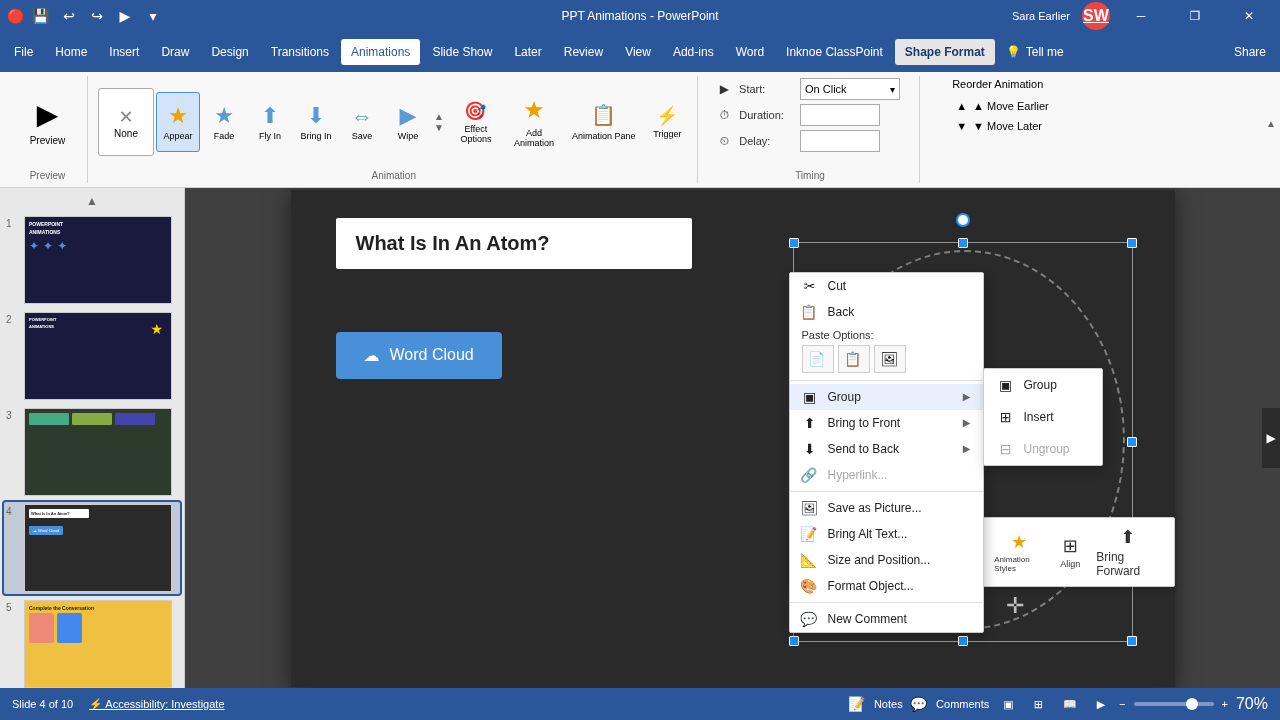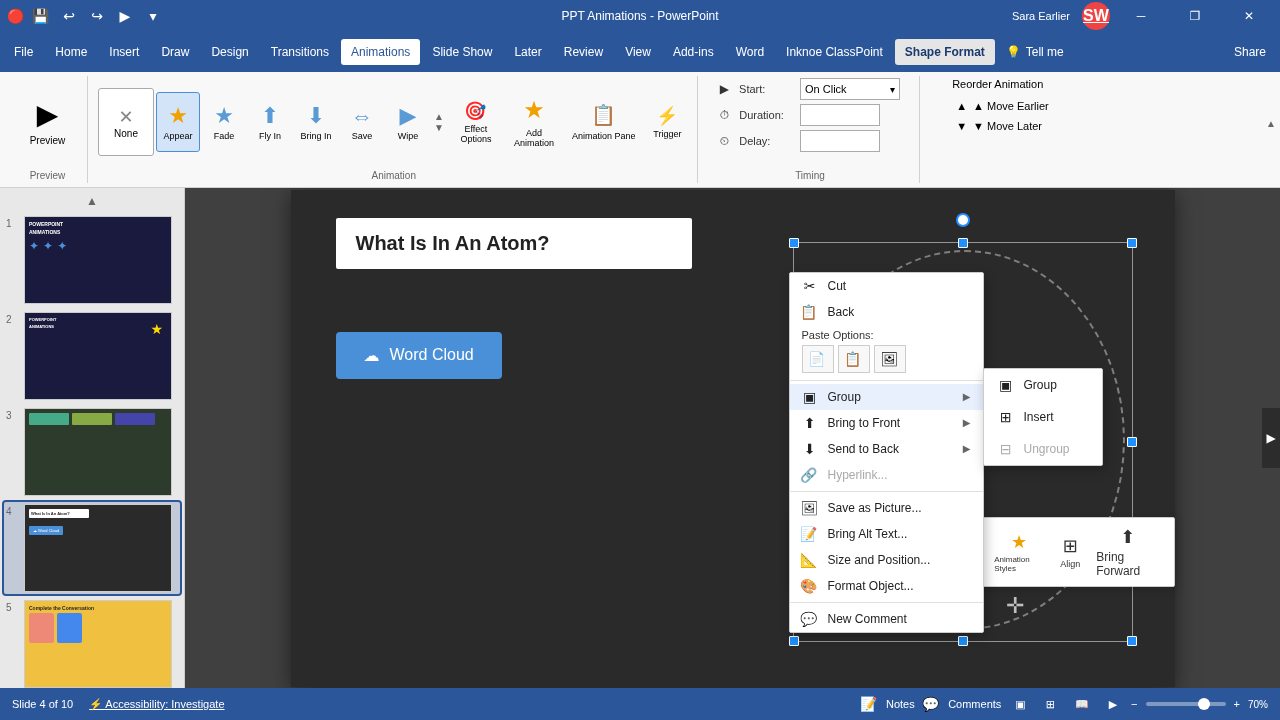--- a/index.html
+++ b/index.html
@@ -918,15 +918,15 @@
     <span style="font-size:11px; cursor:pointer;">Comments</span>
     <div class="view-btn">▣</div>
     <div class="view-btn">⊞</div>
     <div class="view-btn">📖</div>
     <div class="view-btn">▶</div>
     <span style="font-size:11px; cursor:pointer;">−</span>
     <div class="zoom-slider">
       <div class="zoom-thumb"></div>
     </div>
     <span style="font-size:11px; cursor:pointer;">+</span>
-    <span style="font-size:10px; cursor:pointer;">70%</span>
+    <span style="font-size:16px; cursor:pointer;">70%</span>
   </div>
 </div>
 
 </body></html>

